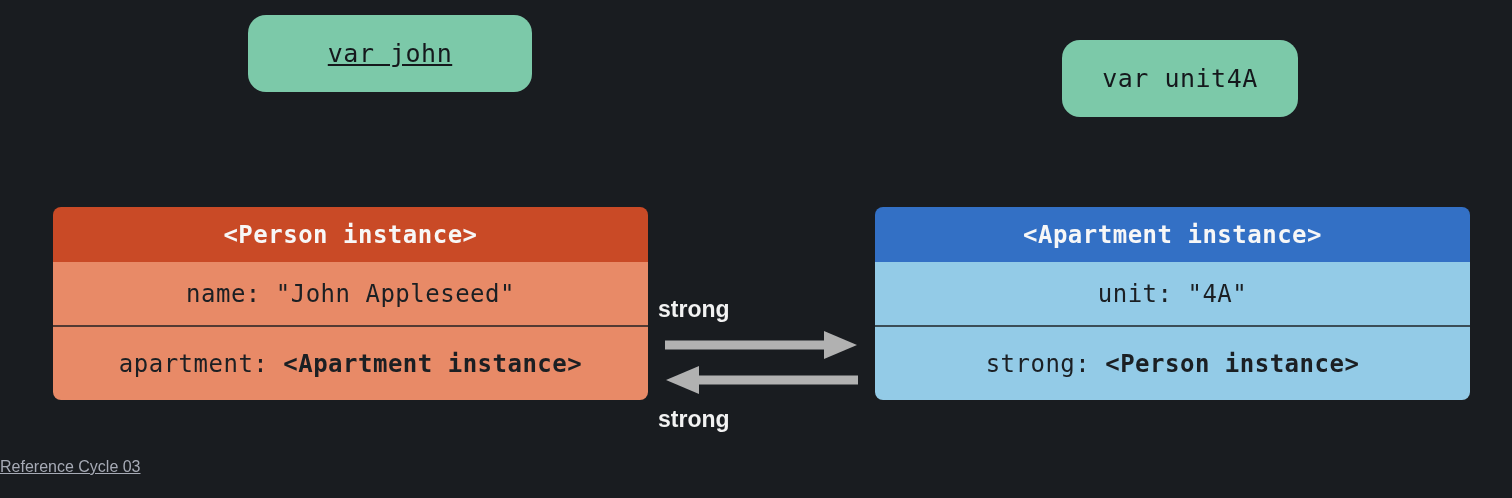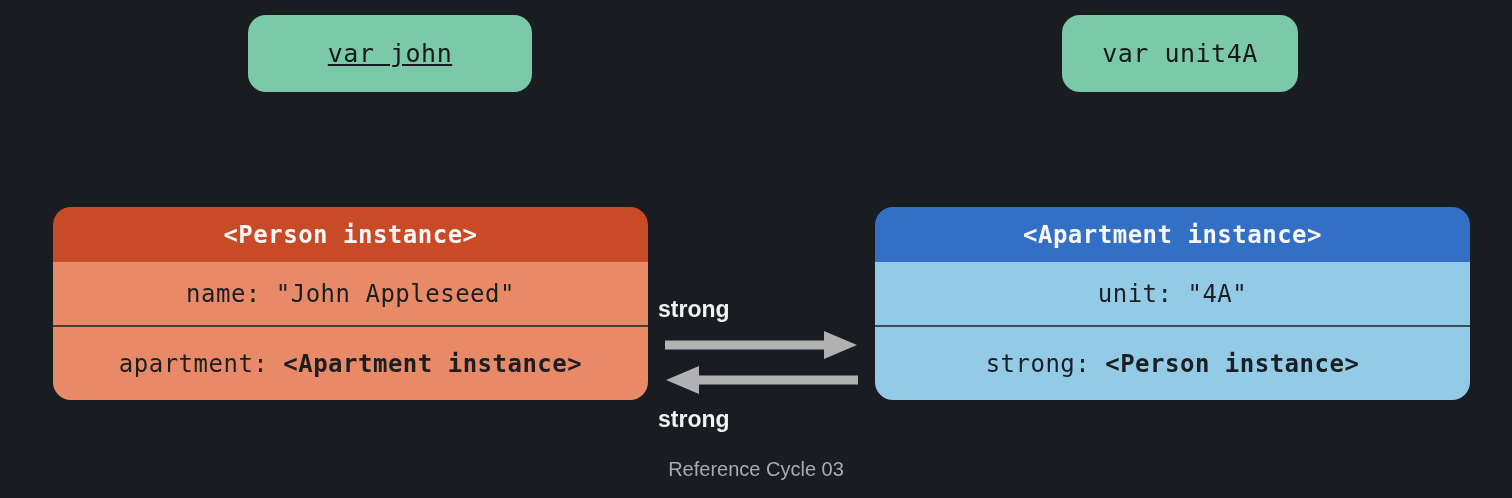--- a/index.html
+++ b/index.html
@@ -28,21 +28,21 @@
     letter-spacing: 0.5px;
   }
   .var-john { left: 248px; width: 284px; text-decoration: underline; }
   .var-unit { left: 1062px; width: 236px; }
 
   .instance-box {
     position: absolute;
     top: 207px;
     width: 595px;
     height: 193px;
-    border-radius: 18px;
+    border-radius: 8px;
     overflow: hidden;
   }
   .person-box { left: 53px; }
   .apartment-box { left: 875px; }
 
   .instance-header {
     height: 55px;
     display: flex;
     align-items: center;
     justify-content: center;
@@ -83,36 +83,37 @@
     color: #f2f2f2;
   }
   .strong-top { top: 296px; }
   .strong-bottom { top: 406px; }
 
   .caption {
     position: absolute;
     left: 0;
     top: 458px;
     width: 100%;
-    text-align: center;
+    text-align: left;
     font-family: "Liberation Sans", sans-serif;
-    font-size: 20px;
+    font-size: 16px;
     color: #a6aab5;
+    text-decoration: underline;
   }
 </style>
 </head>
 <body>
 
 <div class="canvas">
 
   <div class="var-box var-john" style="background-color: rgb(124, 201, 169);">
     <span>var john</span>
   </div>
 
-  <div class="var-box var-unit" style="background-color: rgb(124, 201, 169);">
+  <div class="var-box var-unit" style="background-color: rgb(124, 201, 169); margin-top: 25px;">
     <span>var unit4A</span>
   </div>
 
   <div class="instance-box person-box">
     <div class="instance-header" style="background-color: rgb(201, 74, 38);">
       <span>&lt;Person instance&gt;</span>
     </div>
     <div class="instance-row row-1" style="background-color: rgb(232, 138, 103);">
       <span>name: "John Appleseed"</span><span class="bold-part"></span>
     </div>

